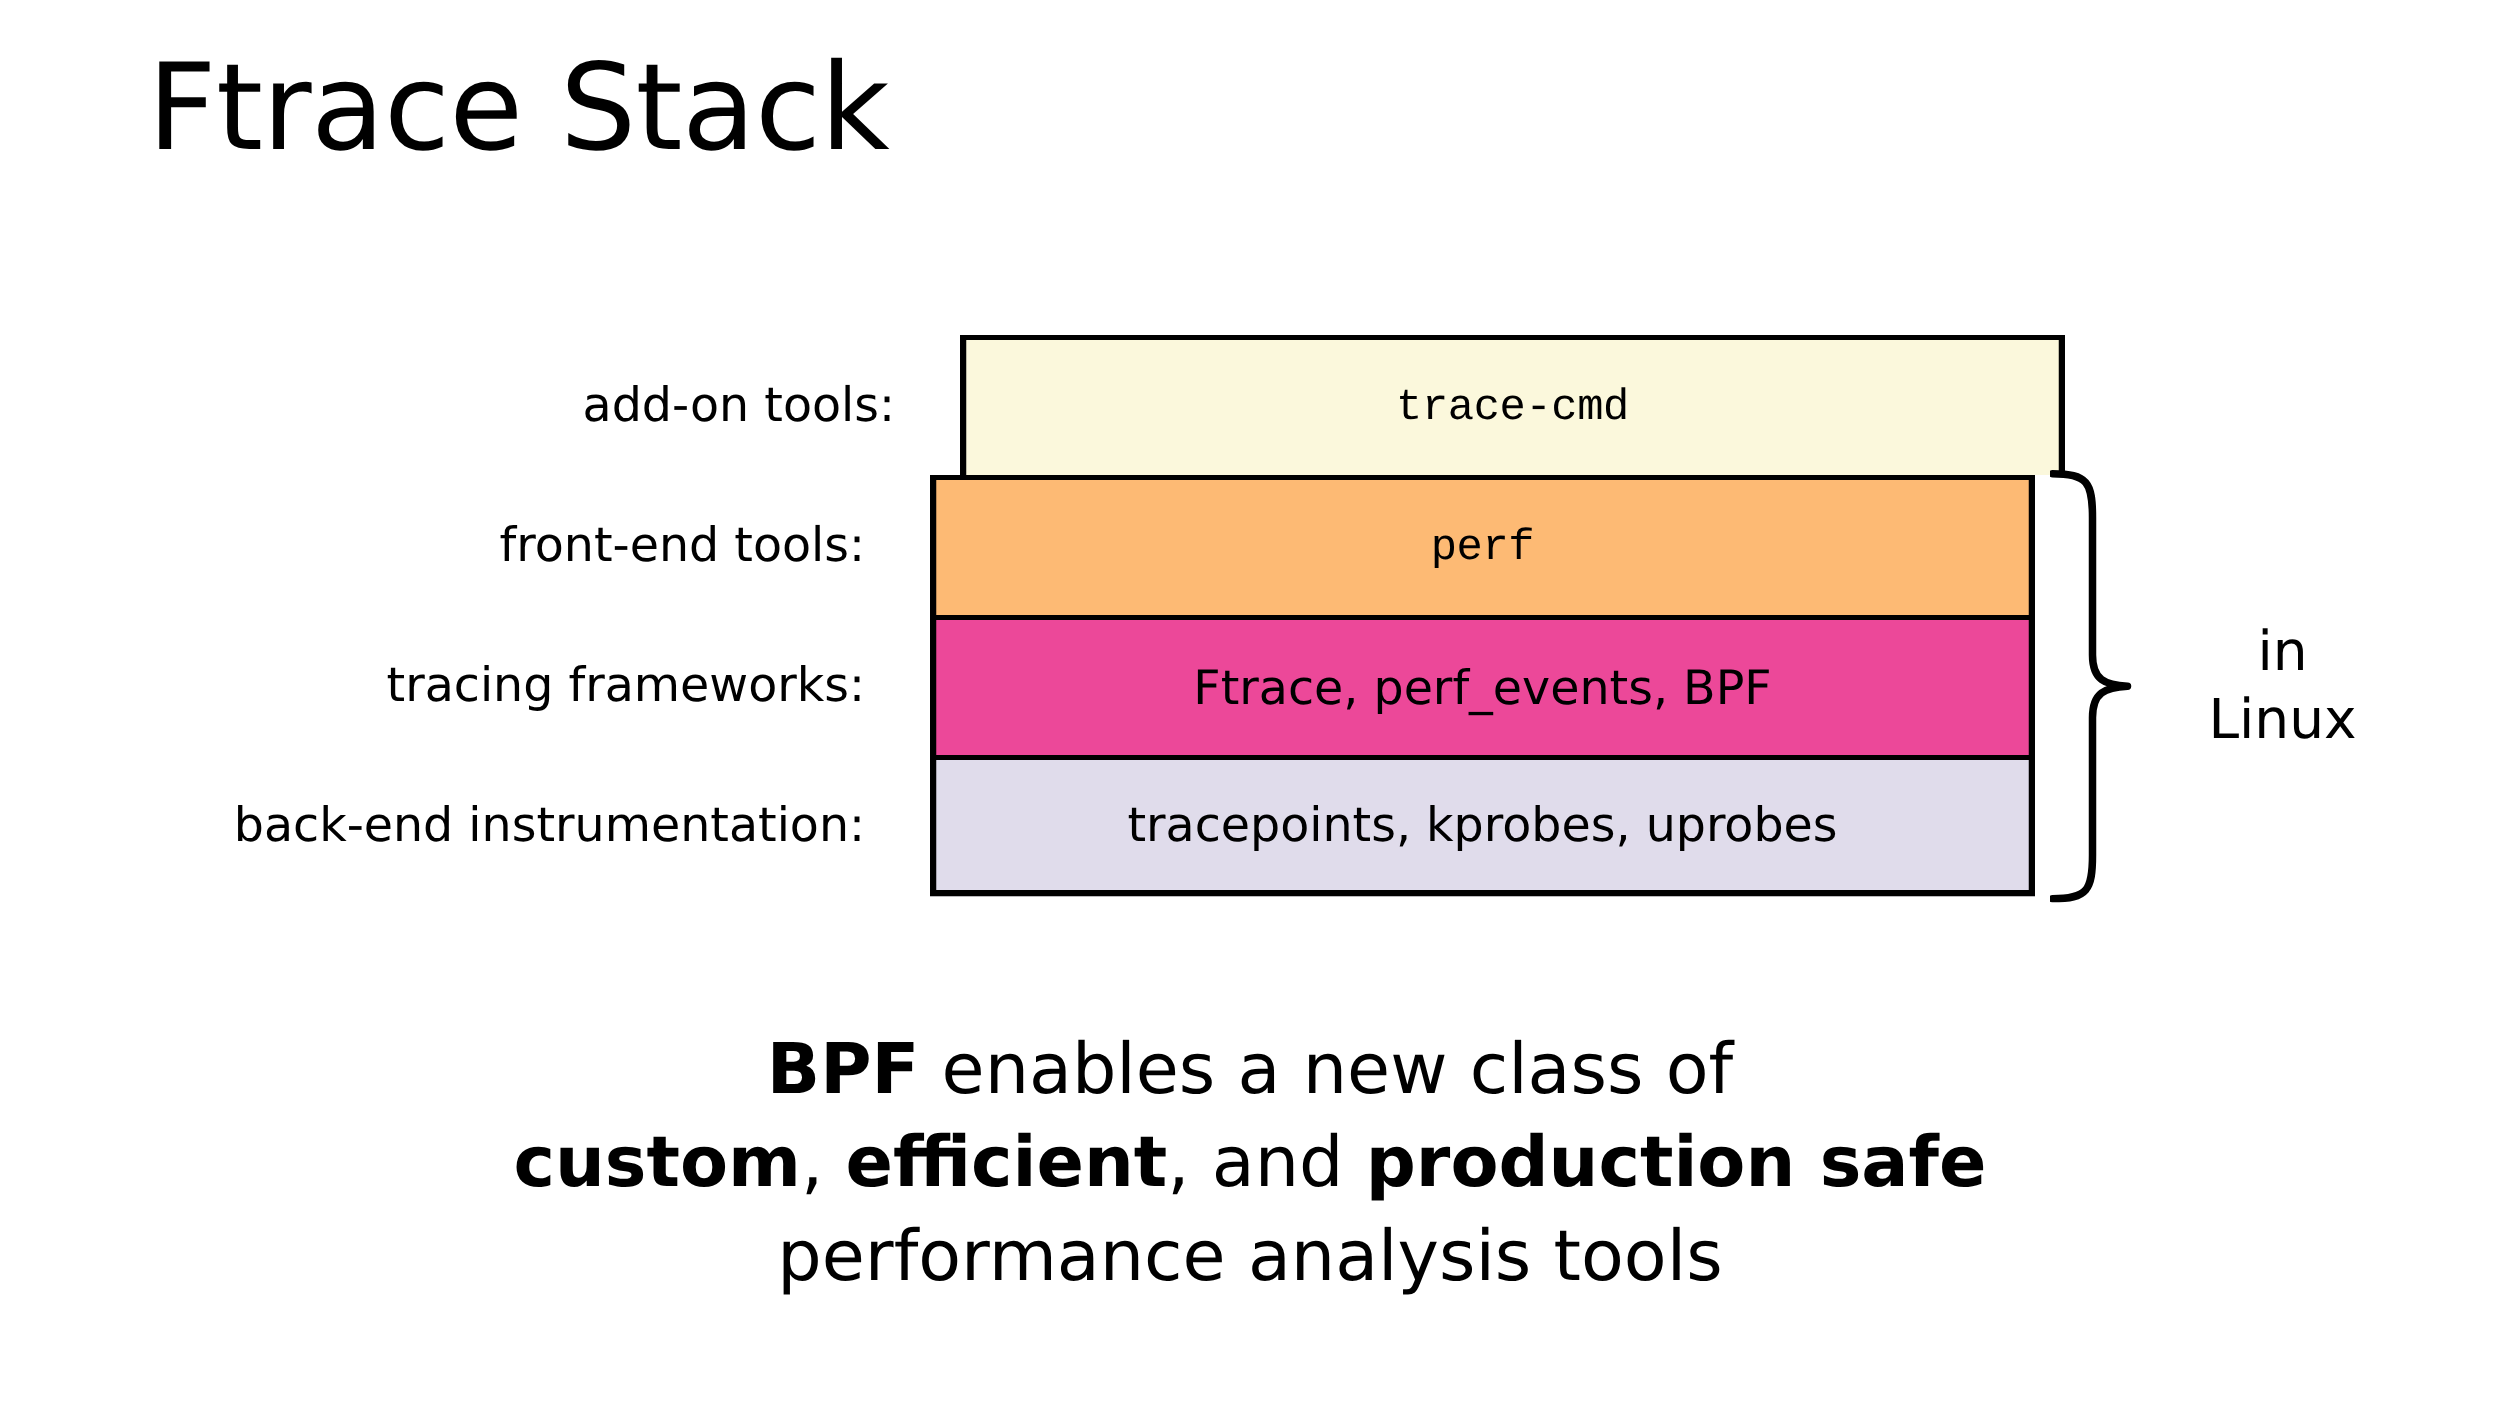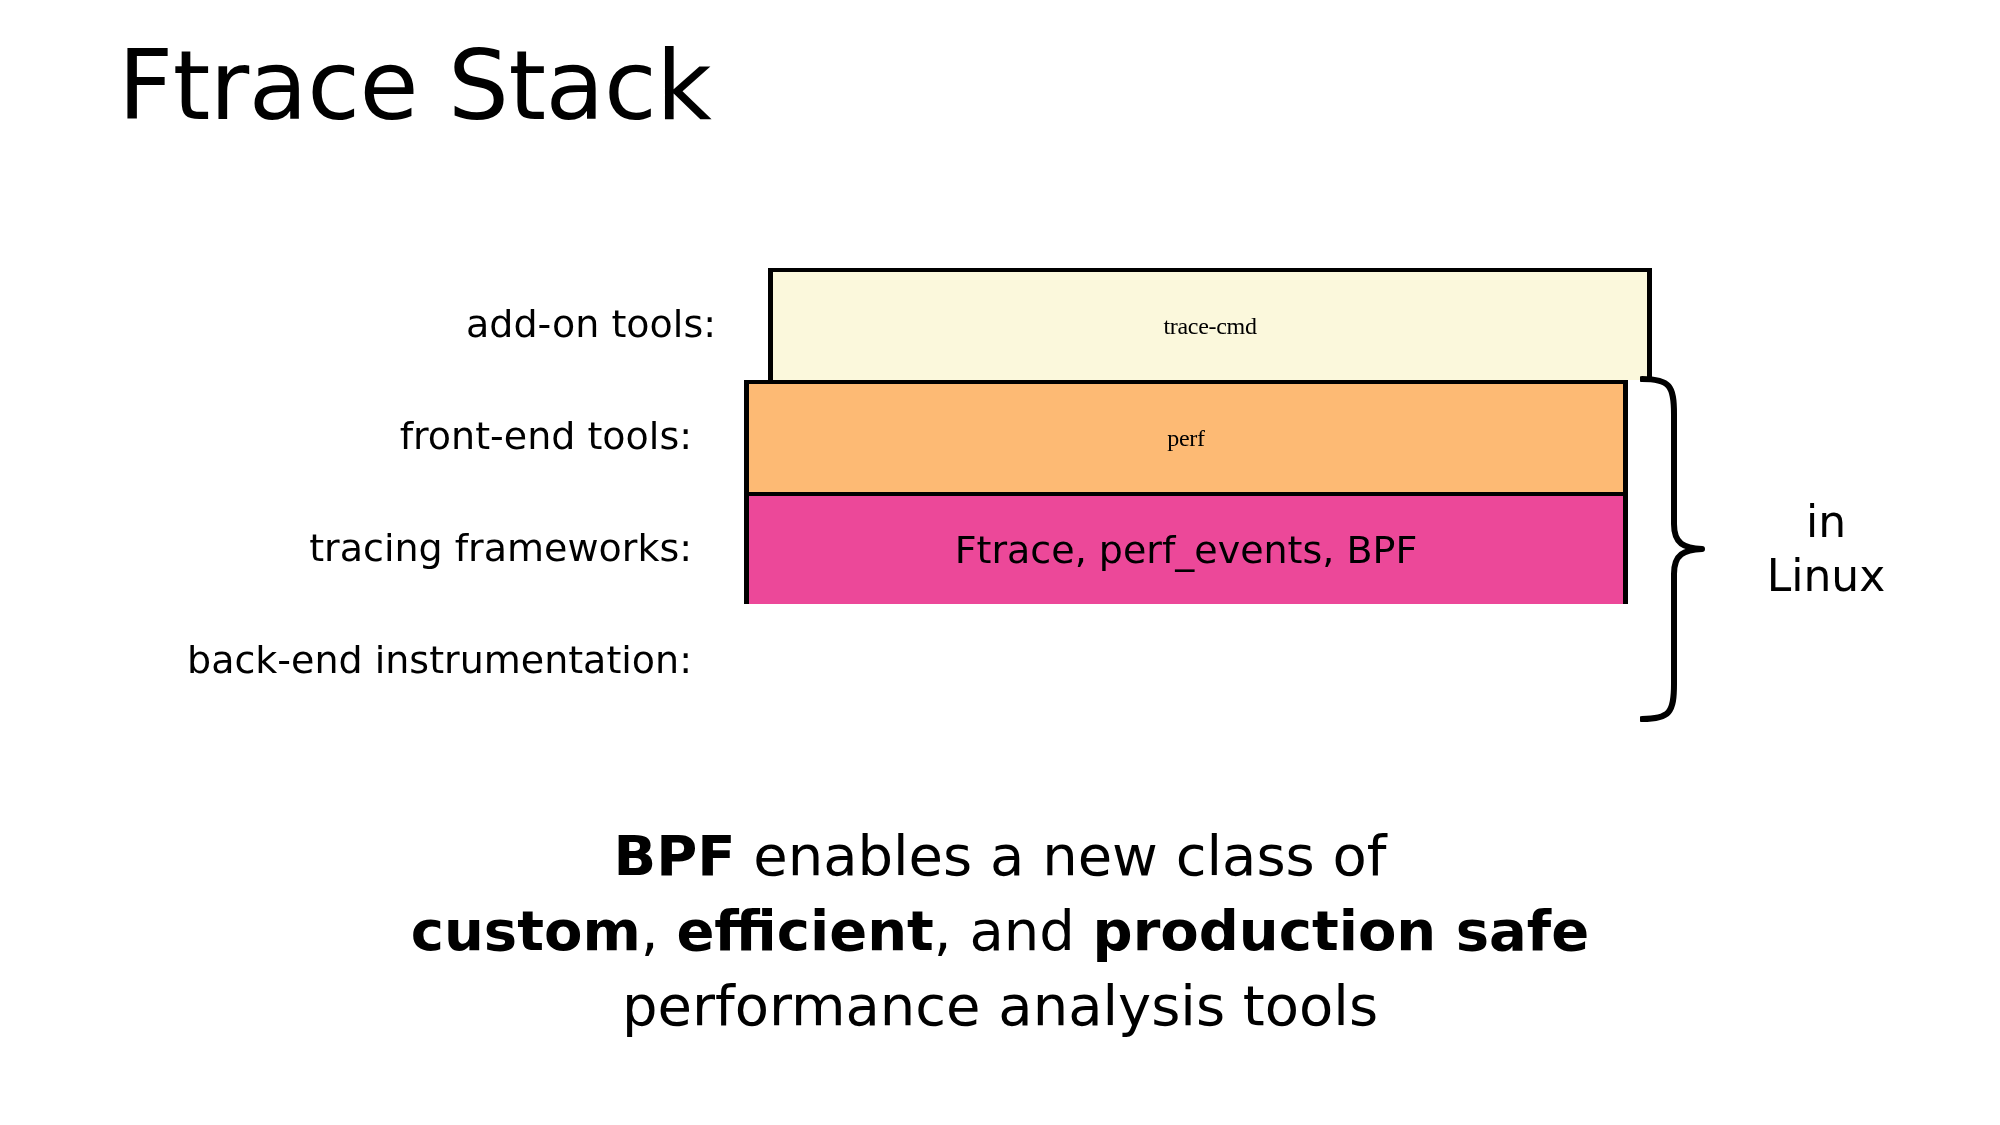--- a/index.html
+++ b/index.html
@@ -95,22 +95,22 @@
     border-bottom: 5px solid #000000;
     height: 113px;
   }
 
   .band-1 { background: #FBF8DC; }
   .band-2 { background: #FBE8DA; }
   .band-3 { background: #F1DCDC; }
   .band-4 { background: #E0DCEB; }
 
   .mono {
-    font-family: Liberation Serif, serif;
-    font-size: 24px;
+    font-family: Liberation Mono, monospace;
+    font-size: 35px;
     letter-spacing: -0.3px;
   }
 
   
   .brace-wrap {
     position: absolute;
     left: 1640px;
     top: 108px;
     width: 80px;
     height: 346px;
@@ -172,20 +172,24 @@
     <div class="row">
       <div class="row-label">tracing frameworks:</div>
       <div class="row-box band-3" style="background: #ec4899;">
         <span class="mono"></span>
           <span>Ftrace, perf_events, BPF</span>
       </div>
     </div>
 
     <div class="row">
       <div class="row-label">back-end instrumentation:</div>
+      <div class="row-box band-4" style="background: rgb(224, 220, 235);">
+        <span class="mono"></span>
+          <span>tracepoints, kprobes, uprobes</span>
+      </div>
     </div>
 
   </div>
 
   <div class="brace-wrap">
     <svg width="80" height="346" viewBox="0 0 80 346" fill="none" xmlns="http://www.w3.org/2000/svg">
       <path d="M2 3 C30 3 34 10 34 38 L34 148 C34 168 44 172 62 173 C44 174 34 178 34 198 L34 308 C34 336 30 343 2 343" stroke="#000000" stroke-width="6" stroke-linecap="round" stroke-linejoin="round" fill="none"></path>
     </svg>
   </div>
 

